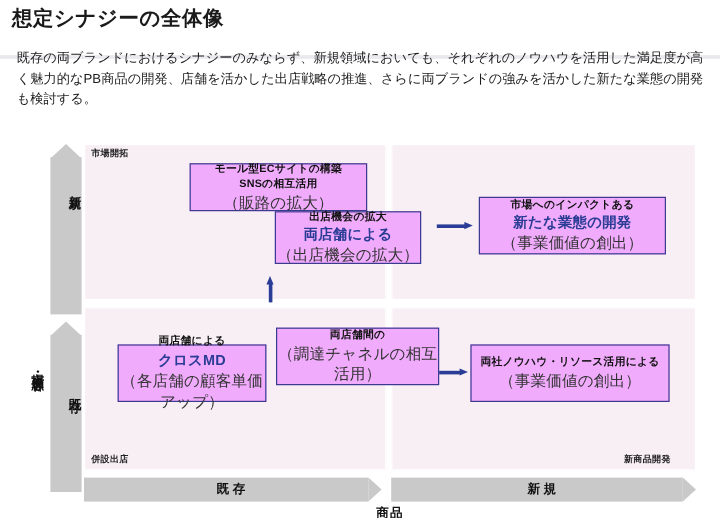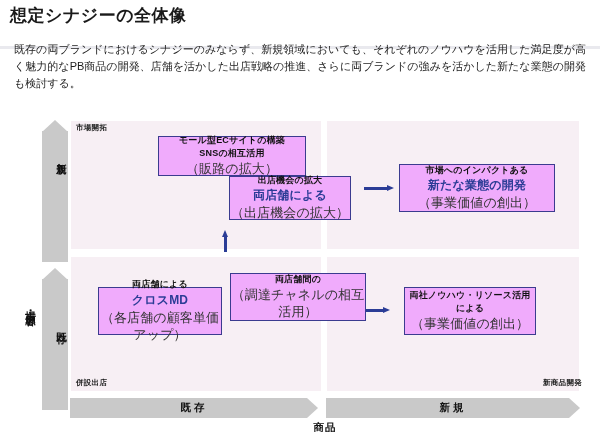--- a/index.html
+++ b/index.html
@@ -78,40 +78,40 @@
   #quad-tr{left:326px;top:10px;width:254px;height:130px;}
   #quad-bl{left:70px;top:146px;width:252px;height:136px;}
   #quad-br{left:326px;top:146px;width:254px;height:136px;}
 
   .corner-lbl{
     position:absolute;font-size:7.5px;font-weight:bold;color:#222;
     letter-spacing:.3px;white-space:nowrap;
   }
   #lbl-kaitaku{left:76px;top:13px;}
   #lbl-shintou{left:76px;top:268px;}
-  #lbl-shinshouhin{left:543px;top:268px;}
+  #lbl-shinshouhin{left:520px;top:268px;}
 
   
   .box{
     position:absolute;background:#f0abfc;border:1px solid #3b3b8f;
     box-sizing:border-box;text-align:center;
     display:flex;flex-direction:column;align-items:center;justify-content:center;
   }
   .box .l1{font-size:9px;font-weight:bold;color:#111;line-height:1.35;letter-spacing:.2px;}
   .box .l2{font-size:12px;font-weight:bold;color:#2b3c96;line-height:1.35;margin-top:1px;letter-spacing:.2px;}
   .box .l3{font-size:13px;color:#333;line-height:1.3;margin-top:2px;letter-spacing:.1px;}
 
   #box-ec{left:158px;top:26px;width:148px;height:40px;}
   #box-ec .l1{font-size:9px;}
   #box-heisetsu{left:96px;top:66px;width:122px;height:44px;}
   #box-senryaku{left:229px;top:66px;width:122px;height:44px;}
   #box-gyoutai{left:399px;top:54px;width:156px;height:48px;}
   #box-crossmd{left:98px;top:177px;width:124px;height:48px;}
   #box-mdshare{left:230px;top:163px;width:136px;height:48px;}
-  #box-pb{left:404px;top:177px;width:132px;height:48px;}
+  #box-pb{left:392px;top:177px;width:166px;height:48px;}
 
   
   .arrow-r{position:absolute;height:7px;}
   .arrow-r .shaft{position:absolute;left:0;top:2px;height:2.5px;right:6px;background:#2b3c96;}
   .arrow-r .head{
     position:absolute;right:0;top:0;width:0;height:0;
     border-top:3.5px solid transparent;border-bottom:3.5px solid transparent;
     border-left:7px solid #2b3c96;
   }
   #arrow-top-right{left:364px;top:75px;width:30px;}

